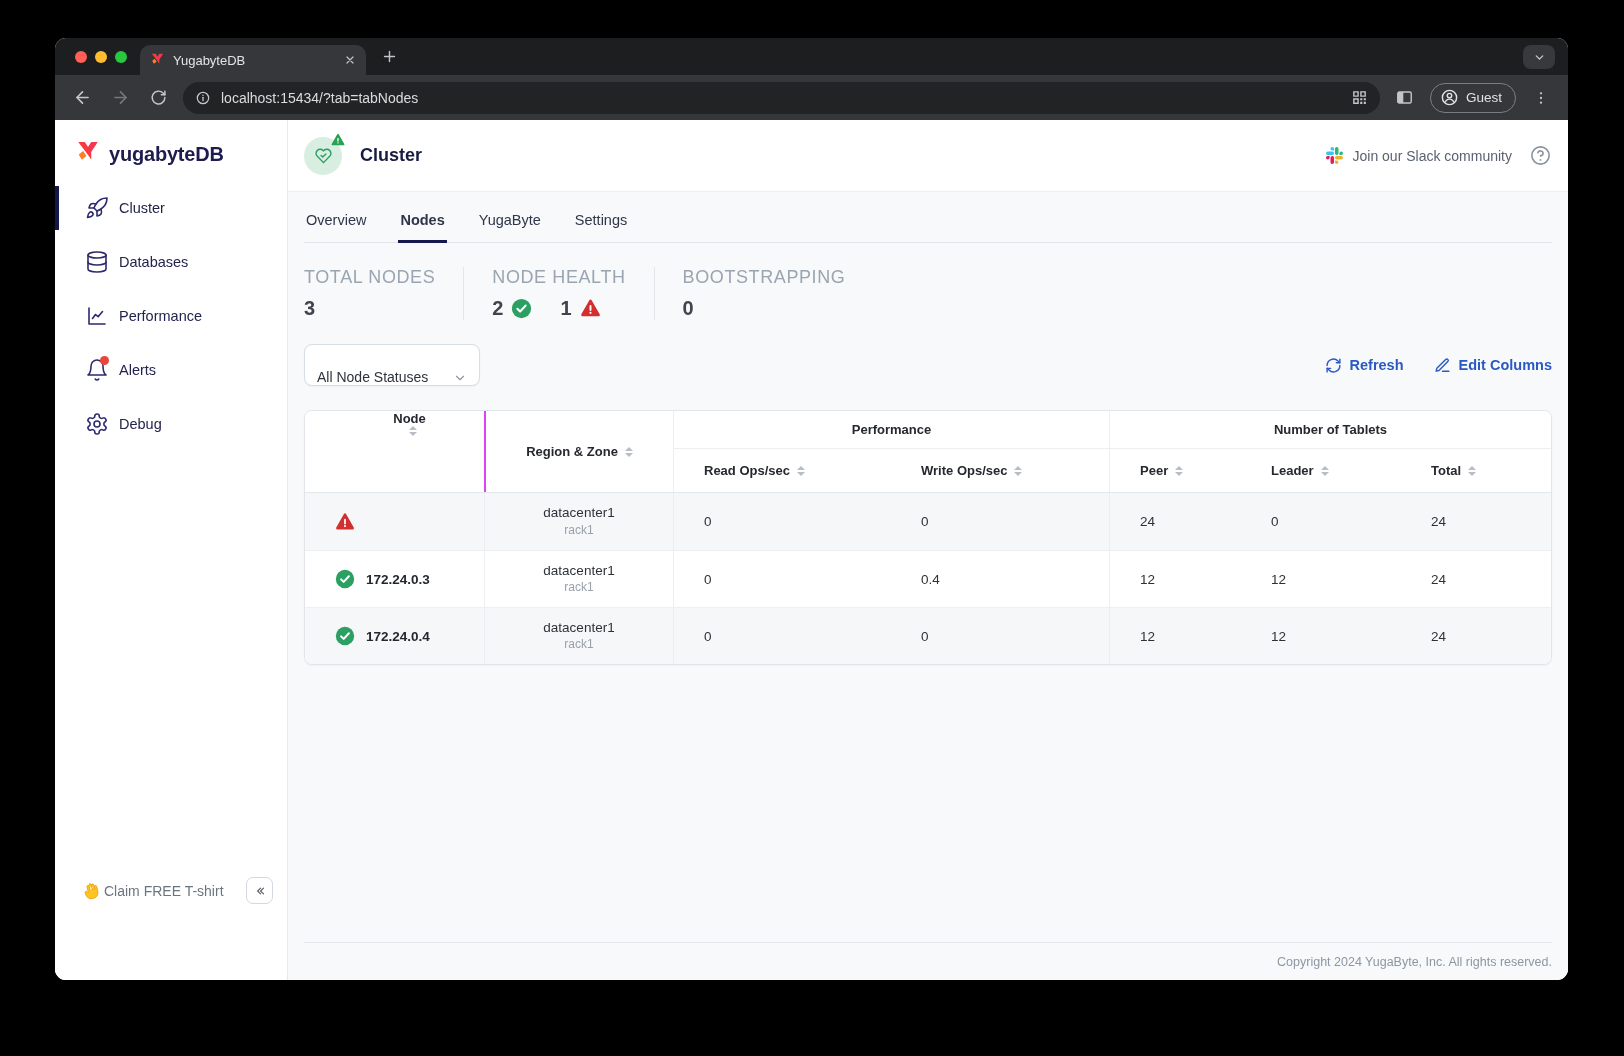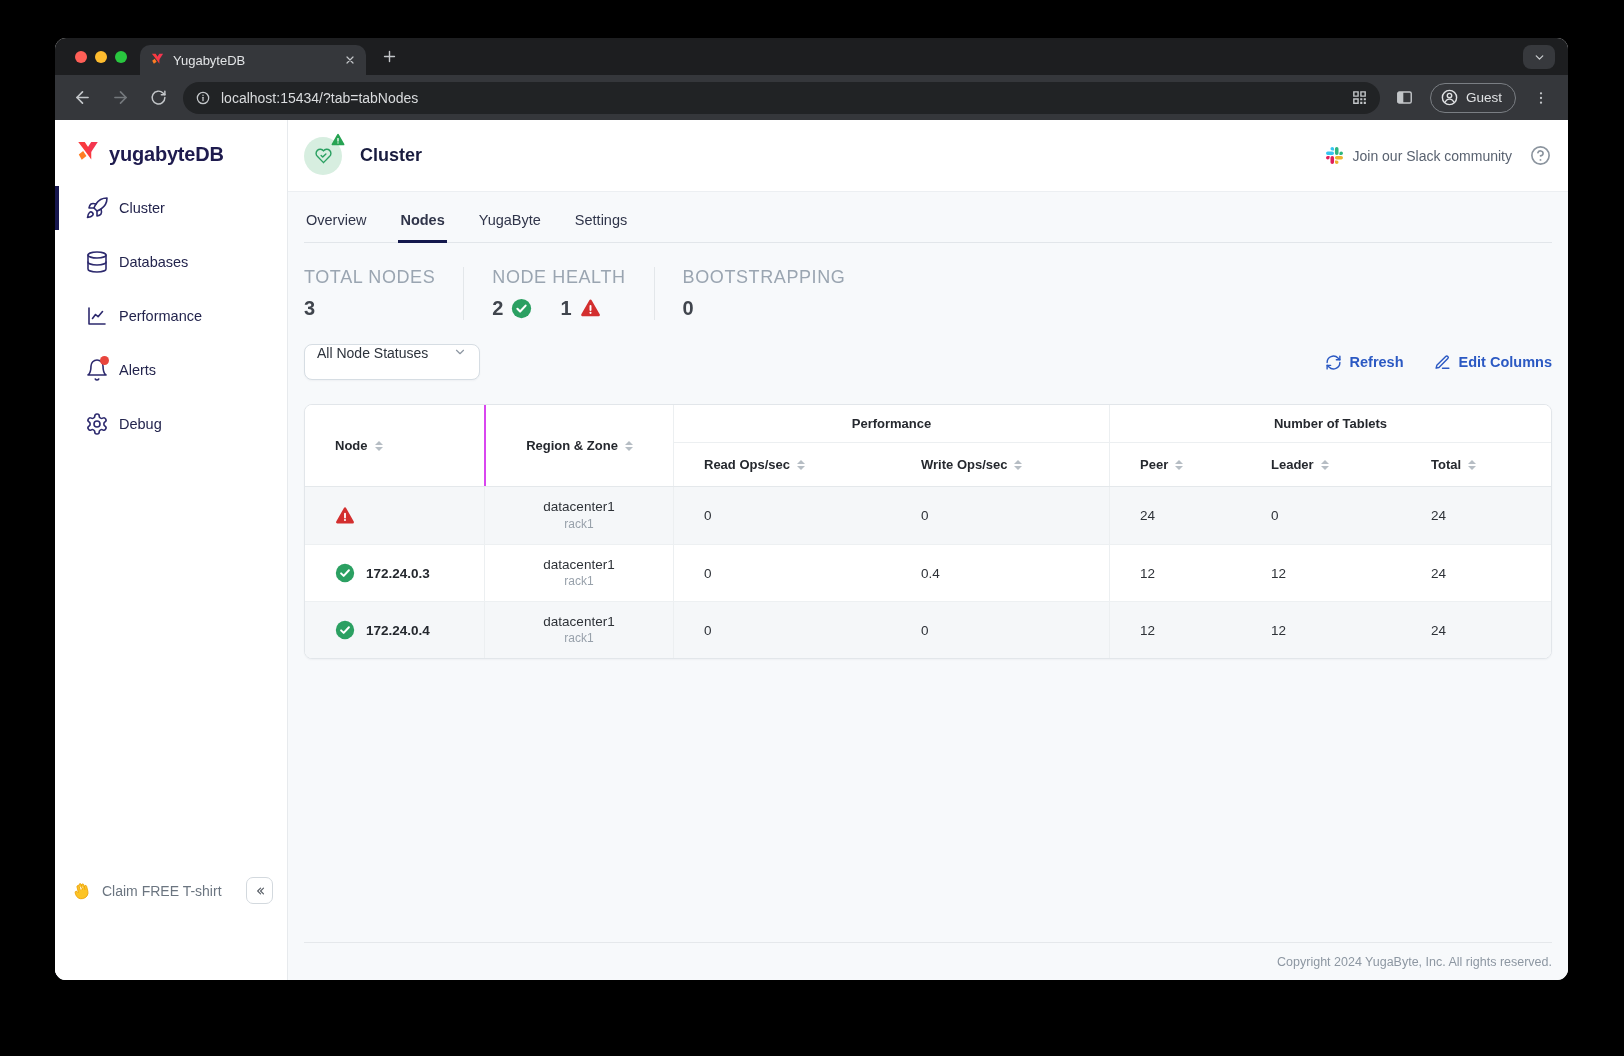--- a/index.html
+++ b/index.html
@@ -30,21 +30,21 @@
   .app{flex:1;display:flex;min-height:0;background:#f7f9fb;}
   .sidebar{width:233px;background:#fff;border-right:1px solid #e7eaed;display:flex;flex-direction:column;flex:0 0 auto;}
   .brand{display:flex;align-items:center;gap:8px;padding:21px 20px 2px 20px;}
   .brand-text{font-size:20px;font-weight:800;color:#1e1b4e;letter-spacing:-.2px;}
   .nav{flex:1;padding-top:17px;}
   .nav-item{position:relative;height:44px;margin-bottom:10px;display:flex;align-items:center;padding-left:30px;color:#262262;cursor:default;}
   .nav-item .nav-label{margin-left:10px;font-size:14.5px;font-weight:500;color:#23244d;}
   .nav-item.active::before{content:"";position:absolute;left:0;top:0;bottom:0;width:4px;background:#16164e;}
   .nav-ic{position:relative;width:24px;height:24px;color:#2d2a6e;}
   .alert-dot{position:absolute;top:-2px;right:0px;width:9px;height:9px;border-radius:50%;background:#e8453d;}
-  .sidebar-footer{display:flex;align-items:center;gap:10px;padding:0 14px 76px 16px;}
+  .sidebar-footer{display:flex;align-items:center;gap:2px;padding:0 14px 76px 26px;}
   .claim-label{font-size:14px;color:#6b7580;flex:1;}
   .collapse-btn{width:27px;height:27px;border:1px solid #d3d9de;border-radius:7px;display:flex;align-items:center;justify-content:center;color:#5a6068;background:#fff;}
 
   
   .main{flex:1;display:flex;flex-direction:column;min-width:0;}
   .main-header{height:72px;background:#fff;border-bottom:1px solid #eceff2;display:flex;align-items:center;justify-content:space-between;padding:0 16px;flex:0 0 auto;}
   .mh-left{display:flex;align-items:center;gap:18px;}
   .cluster-chip{position:relative;width:38px;height:38px;border-radius:50%;background:#d7eee0;display:flex;align-items:center;justify-content:center;}
   .chip-badge{position:absolute;top:-4px;right:-3px;}
   .page-title{font-size:18px;font-weight:800;color:#191c3f;}
@@ -62,31 +62,31 @@
   .stats{display:flex;margin-top:24px;}
   .stat{min-width:0;}
   .stat-label{font-size:18px;font-weight:500;letter-spacing:.6px;color:#9aa5b1;}
   .stat-value-row{margin-top:9px;display:flex;align-items:center;gap:8px;}
   .stat-value{font-size:20px;font-weight:700;color:#40454d;}
   .stat-sep{width:1px;background:#e3e7ea;align-self:stretch;margin:0 28px;}
   .health-pair{display:flex;align-items:center;gap:8px;}
   .health-pair + .health-pair{margin-left:20px;}
 
   .filter-row{margin-top:24px;display:flex;align-items:center;justify-content:space-between;}
-  .select{width:176px;height:36px;background:#fff;border:1px solid #d6dde3;border-radius:8px;display:flex;align-items:flex-start;justify-content:space-between;padding:0 12px;font-size:14px;color:#2d333c;box-shadow:0 1px 2px rgba(16,24,40,.04);}
+  .select{width:176px;height:42px;background:#fff;border:1px solid #d6dde3;border-radius:8px;display:flex;align-items:flex-end;justify-content:space-between;padding:0 12px;font-size:14px;color:#2d333c;box-shadow:0 1px 2px rgba(16,24,40,.04);}
   .select .chev{color:#8d97a2;}
   .actions{display:flex;align-items:center;gap:30px;}
   .action-link{display:flex;align-items:center;gap:8px;color:#2b59c3;font-size:14.5px;font-weight:600;cursor:default;}
 
   
   .table{margin-top:24px;background:#fff;border:1px solid #e2e6ea;border-radius:8px;overflow:hidden;box-shadow:0 1px 2px rgba(16,24,40,.04);}
   .gridcols{display:grid;grid-template-columns:179px 189px 218px 218px 132px 160px 1fr;}
   .thead{grid-template-rows:38px 43px;background:#fff;border-bottom:1px solid #e4e8eb;}
   .th{display:flex;align-items:center;font-size:13px;font-weight:700;color:#25282e;}
-  .th-node{grid-row:1/3;grid-column:1;padding-left:30px;}
+  .th-node{grid-row:1/3;grid-column:1;padding-left:30px;flex-direction:column;}
   .th-region{grid-row:1/3;grid-column:2;justify-content:center;border-left:2px solid #d946ef;}
   .group{justify-content:center;border-bottom:1px solid #eceff1;border-left:1px solid #eceff1;grid-row:1;}
   .g-perf{grid-column:3/5;}
   .g-tab{grid-column:5/8;}
   .sub{grid-row:2;padding-left:30px;}
   .s-read{grid-column:3;border-left:1px solid #eceff1;}
   .s-write{grid-column:4;}
   .s-peer{grid-column:5;border-left:1px solid #eceff1;}
   .s-leader{grid-column:6;}
   .s-total{grid-column:7;}

